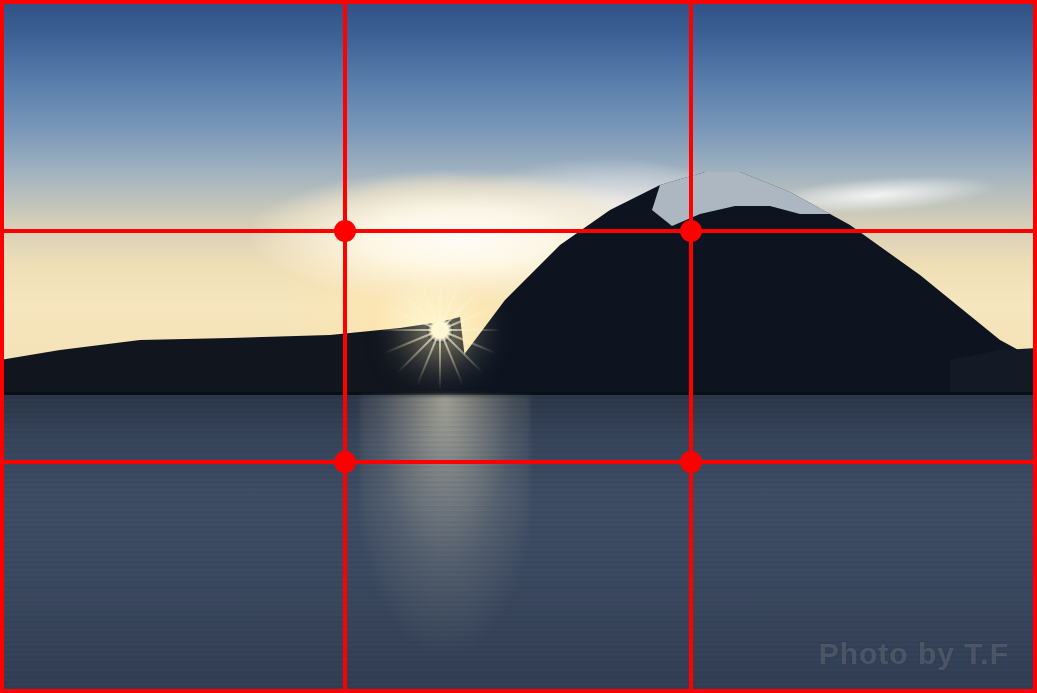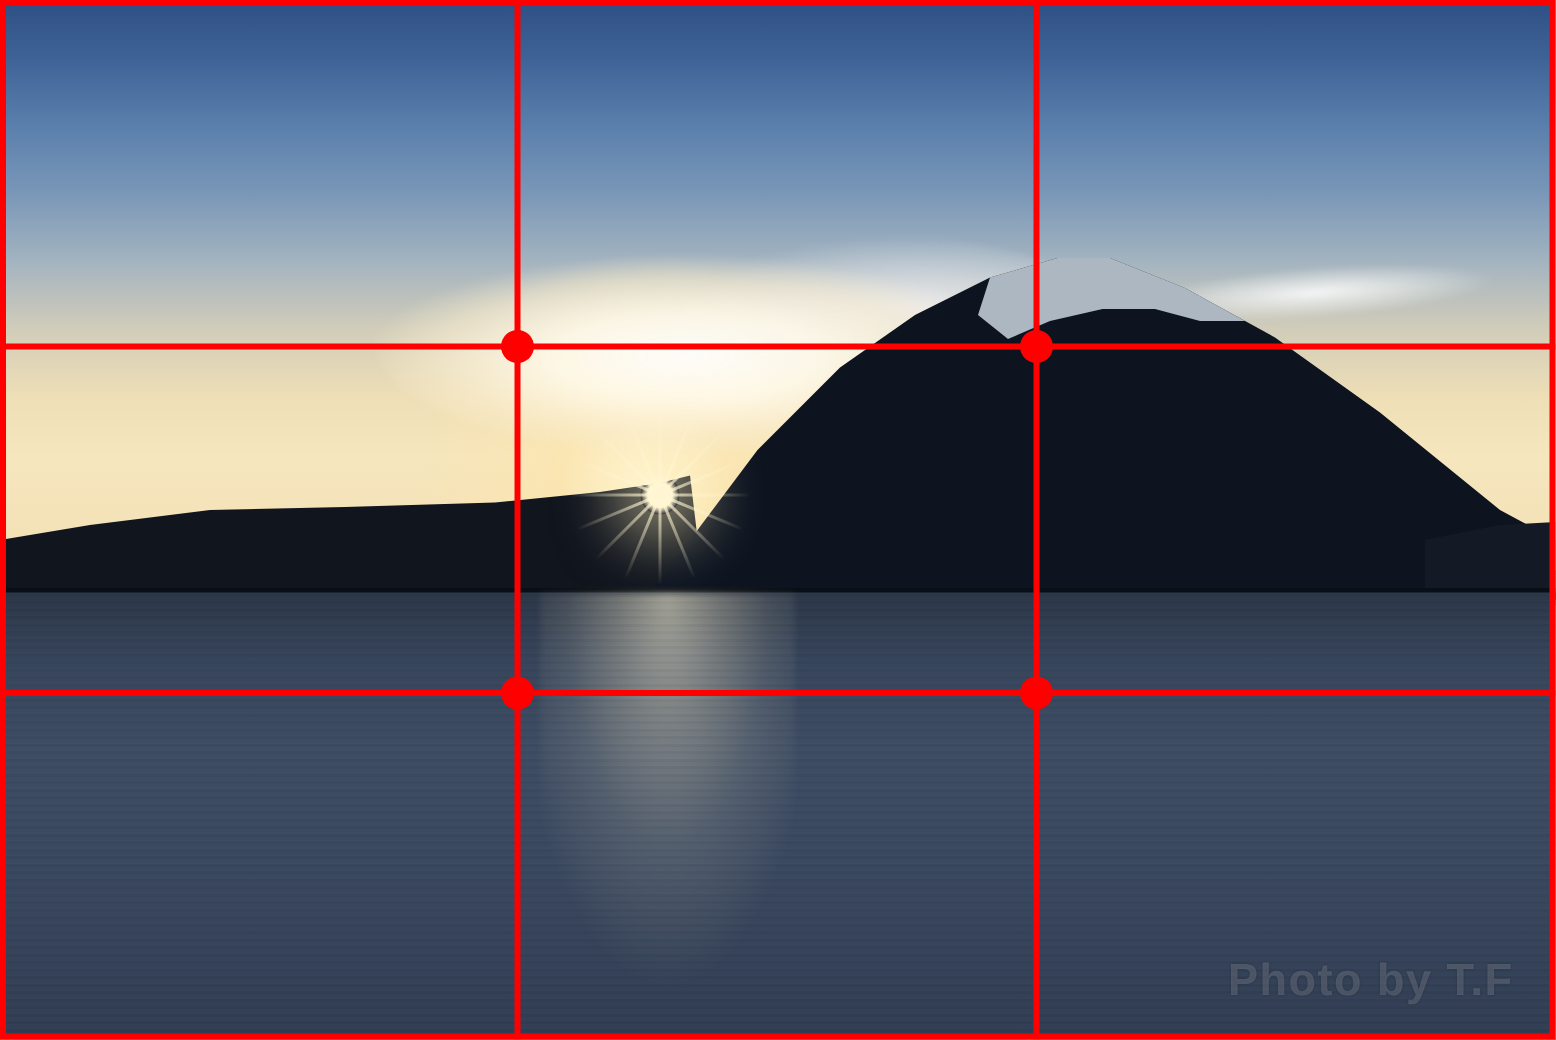--- a/index.html
+++ b/index.html
@@ -7,21 +7,21 @@
     padding: 0;
     width: 1037px;
     height: 693px;
     overflow: hidden;
     font-family: Arial, Helvetica, sans-serif;
   }
   .scene {
     position: relative;
     width: 1037px;
     height: 693px;
-    background: #0f766e;
+    background: #7f1d1d;
   }
   
   .sky {
     position: absolute;
     left: 0; top: 0; right: 0;
     height: 380px;
     background:
       radial-gradient(circle at 430px 320px, rgba(255,245,210,0.95) 0%, rgba(255,230,170,0.55) 8%, rgba(255,215,150,0.0) 22%),
       linear-gradient(to bottom,
         #2e4f85 0%,

